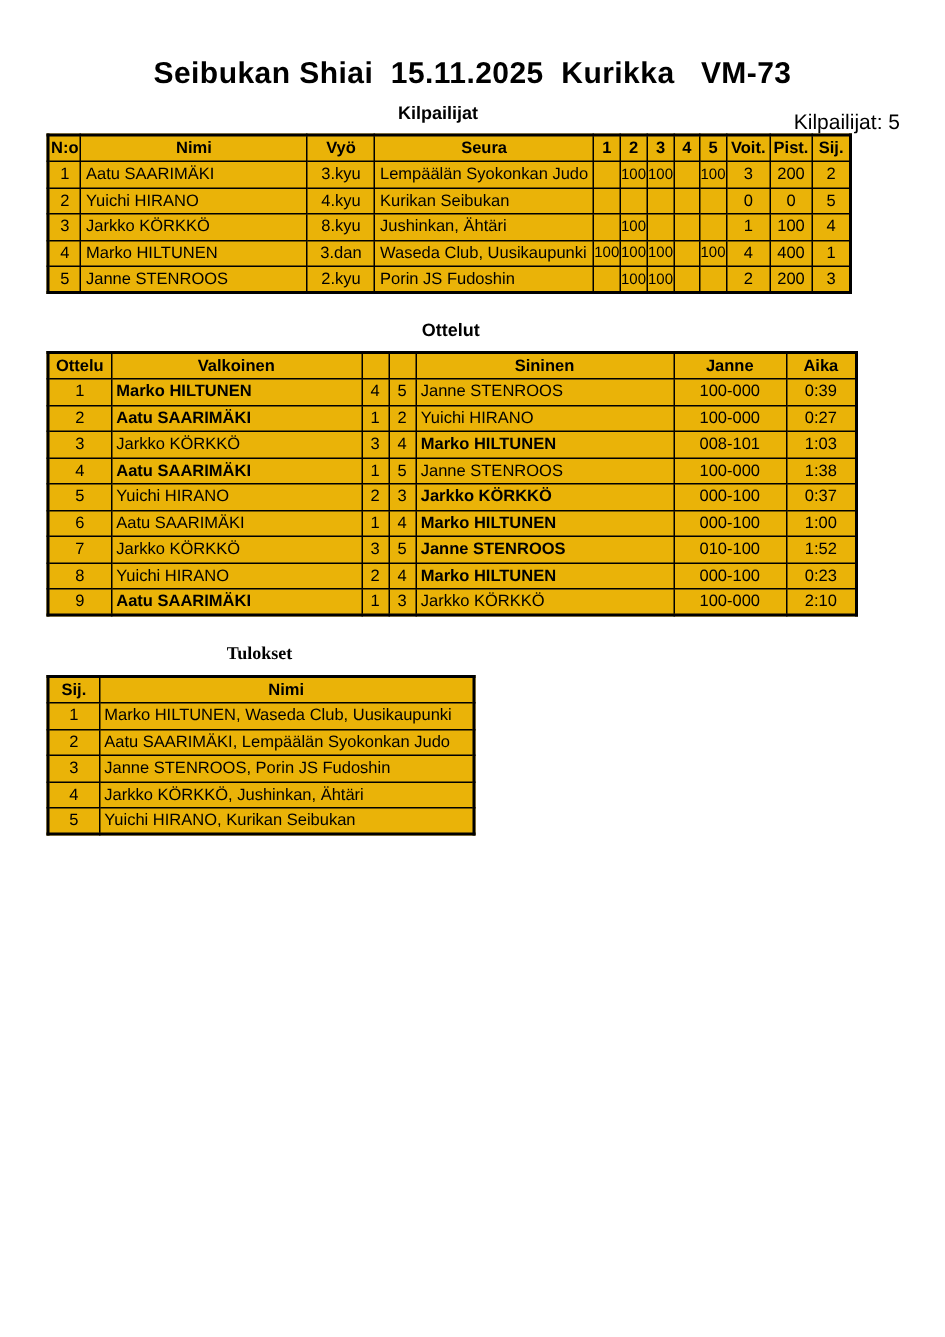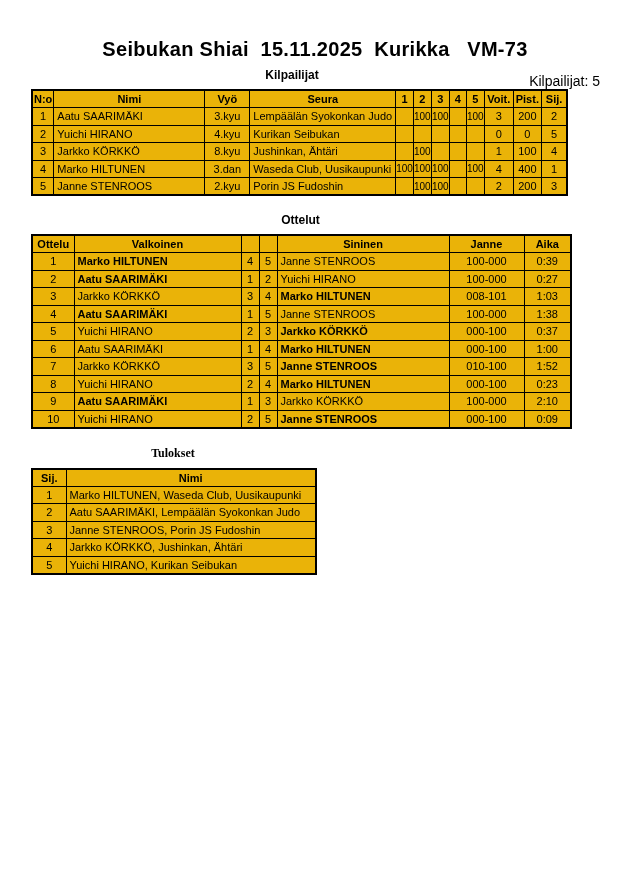--- a/index.html
+++ b/index.html
@@ -271,29 +271,20 @@
       </tr>
       <tr>
         <td class="ctr">9</td>
         <td class="lft bold">Aatu SAARIMÄKI</td>
         <td class="ctr">1</td>
         <td class="ctr">3</td>
         <td class="lft">Jarkko KÖRKKÖ</td>
         <td class="ctr">100-000</td>
         <td class="ctr">2:10</td>
       </tr>
-      <tr>
-        <td class="ctr">10</td>
-        <td class="lft">Yuichi HIRANO</td>
-        <td class="ctr">2</td>
-        <td class="ctr">5</td>
-        <td class="lft bold">Janne STENROOS</td>
-        <td class="ctr">000-100</td>
-        <td class="ctr">0:09</td>
-      </tr>
     </tbody>
   </table>
 
   <div class="section-head head-tulokset">Tulokset</div>
 
   <table class="tbl">
     <colgroup>
       <col style="width:34px">
         <col style="width:250px">
     </colgroup>

